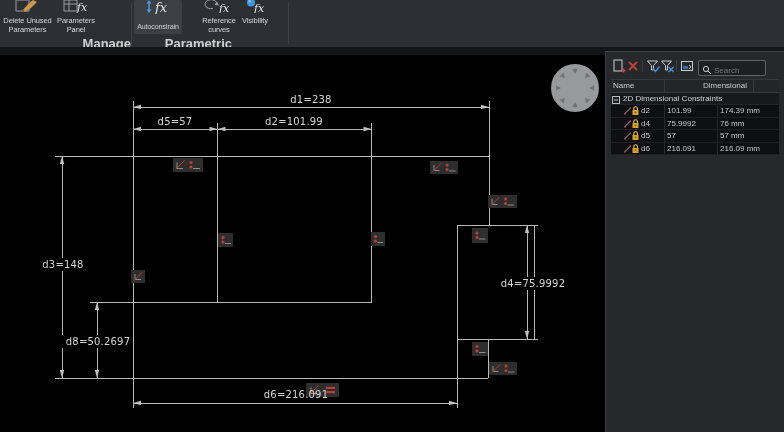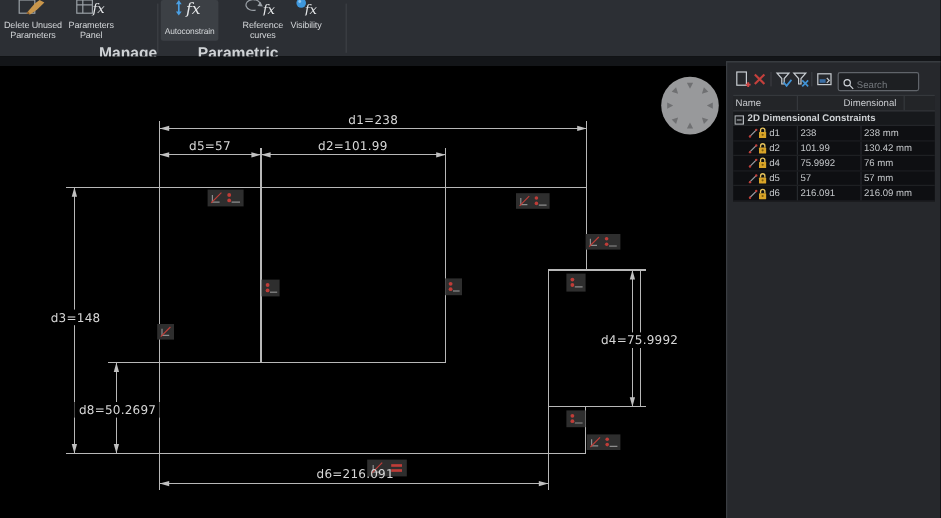--- a/index.html
+++ b/index.html
@@ -30,21 +30,21 @@
   .searchbox{position:absolute;left:92px;top:3px;width:66px;height:14px;background:#1d1f22;
          border:1px solid #60646a;border-radius:2px;display:flex;align-items:flex-end;}
   .searchbox input{background:transparent;border:none;outline:none;color:#c7cace;
          font-size:8px;width:48px;padding:0;margin-left:2px;font-family:"Liberation Sans",sans-serif;}
   .searchbox input::placeholder{color:#75797e;}
   .ptable{position:absolute;left:5px;top:27px;width:168px;font-size:8px;color:#c4c7ca;}
   .phead{display:grid;grid-template-columns:54px 53px 61px;background:#232528;height:12px;
          line-height:12px;border:1px solid #35383c;border-width:1px 0;color:#caccd0;gap:36px;}
   .phead .hc{border-right:1px solid #35383c;padding-left:2px;}
   .pgroup{height:11px;line-height:11px;background:#17191c;border-bottom:1px solid #232529;
-         display:flex;align-items:flex-end;color:#ced1d4;font-weight:bold;}
+         display:flex;align-items:flex-end;color:#ced1d4;}
   .prow{display:grid;grid-template-columns:54px 53px 61px;height:11.6px;line-height:11.6px;
          background:#0e0f12;border-bottom:1px solid #1e2023;}
   .prow .pc{border-right:1px solid #26292d;padding-left:2px;white-space:nowrap;overflow:hidden;}
   .prow .pc.c1{display:flex;align-items:center;padding-left:12px;}
   .prow .pc.c1 svg{margin-right:2px;flex:none;}
 </style>
 </head>
 <body>
 
 <div id="app">
@@ -322,50 +322,35 @@
       </div>
 
       <div class="pgroup">
         <svg width="8" height="8" viewBox="0 0 8 8" style="margin:0 3px 0 1px;flex:none">
           <rect x="0.5" y="0.5" width="7" height="7" fill="#1d1f22" stroke="#b8bcc0"></rect>
           <line x1="2" y1="4" x2="6" y2="4" stroke="#b8bcc0"></line>
         </svg>
         <span>2D Dimensional Constraints</span>
       </div>
 
-      <div class="prow">
-        <div class="pc c1">
-          <svg width="16" height="11" viewBox="0 0 16 11">
-            <line x1="1.5" y1="9" x2="7.5" y2="3" stroke="#9a9fa4"></line>
-            <circle cx="2" cy="8.8" r="1" fill="#bf3d38"></circle>
-              <circle cx="7.2" cy="3.2" r="1" fill="#bf3d38"></circle>
-            <rect x="9.5" y="5" width="6" height="5" rx="0.5" fill="#d9a427"></rect>
-            <path d="M10.8,5 V3.6 a1.8,1.8 0 0 1 3.6,0 V5" fill="none" stroke="#e6c35c" stroke-width="1.1"></path>
-            <circle cx="12.5" cy="7.3" r="0.9" fill="#7a5c10"></circle>
-          </svg>
-          <span>d1</span>
-        </div>
-        <div class="pc">238</div>
-        <div class="pc" style="border-right:none">238 mm</div>
-      </div>
 
       <div class="prow">
         <div class="pc c1">
           <svg width="16" height="11" viewBox="0 0 16 11">
             <line x1="1.5" y1="9" x2="7.5" y2="3" stroke="#9a9fa4"></line>
             <circle cx="2" cy="8.8" r="1" fill="#bf3d38"></circle>
               <circle cx="7.2" cy="3.2" r="1" fill="#bf3d38"></circle>
             <rect x="9.5" y="5" width="6" height="5" rx="0.5" fill="#d9a427"></rect>
             <path d="M10.8,5 V3.6 a1.8,1.8 0 0 1 3.6,0 V5" fill="none" stroke="#e6c35c" stroke-width="1.1"></path>
             <circle cx="12.5" cy="7.3" r="0.9" fill="#7a5c10"></circle>
           </svg>
           <span>d2</span>
         </div>
         <div class="pc">101.99</div>
-        <div class="pc" style="border-right:none">130.42 mm</div>
+        <div class="pc" style="border-right:none">174.39 mm</div>
       </div>
 
 
       <div class="prow">
         <div class="pc c1">
           <svg width="16" height="11" viewBox="0 0 16 11">
             <line x1="1.5" y1="9" x2="7.5" y2="3" stroke="#9a9fa4"></line>
             <circle cx="2" cy="8.8" r="1" fill="#bf3d38"></circle>
               <circle cx="7.2" cy="3.2" r="1" fill="#bf3d38"></circle>
             <rect x="9.5" y="5" width="6" height="5" rx="0.5" fill="#d9a427"></rect>

